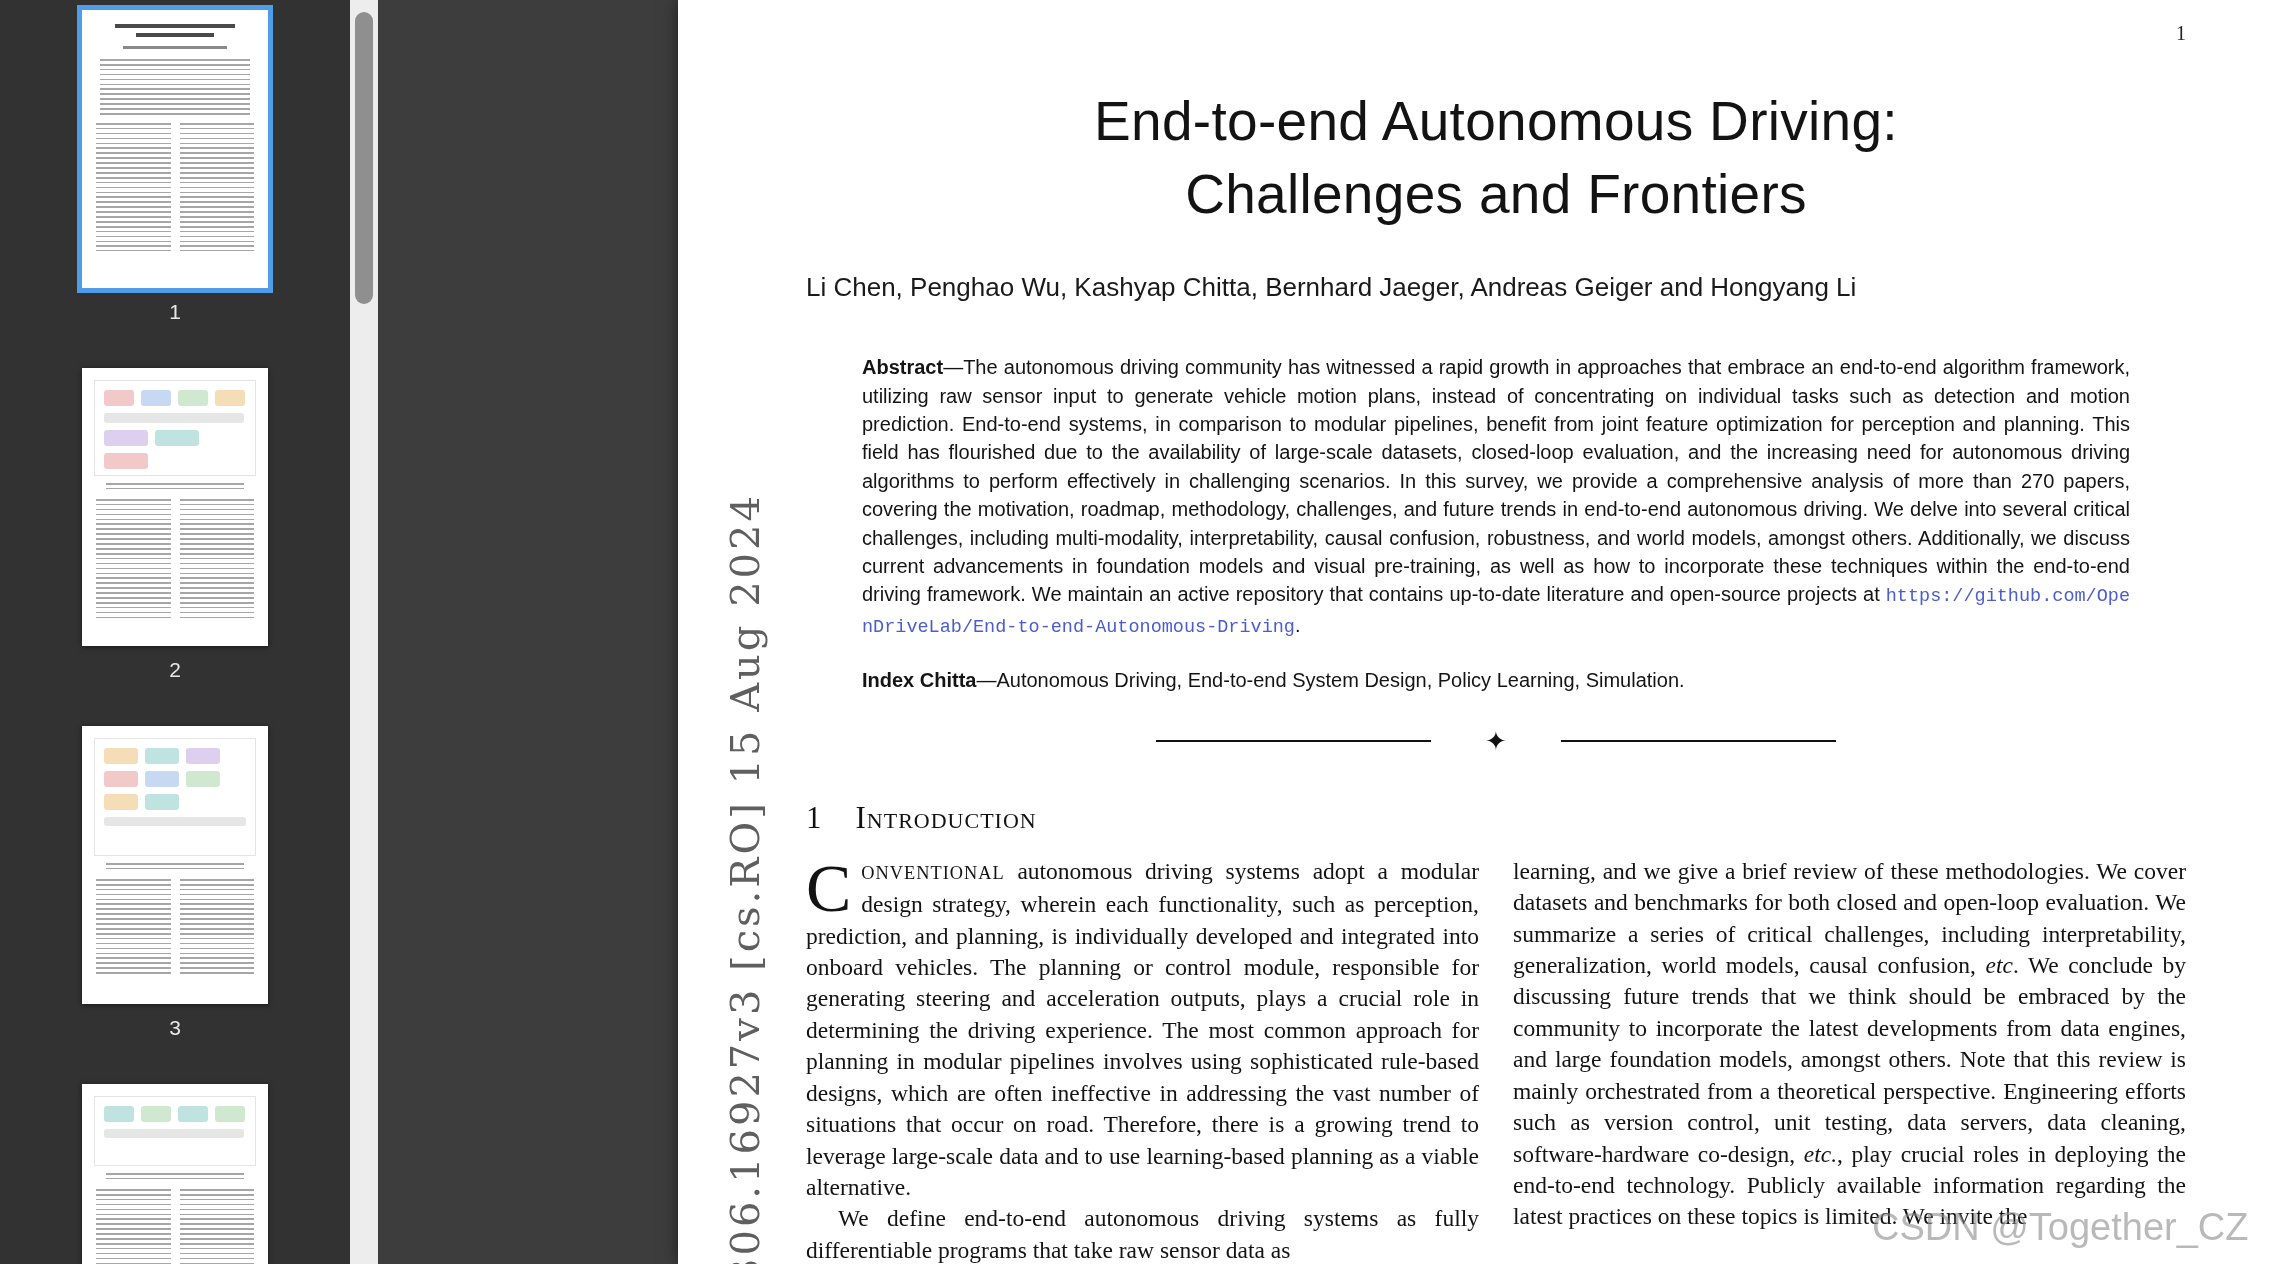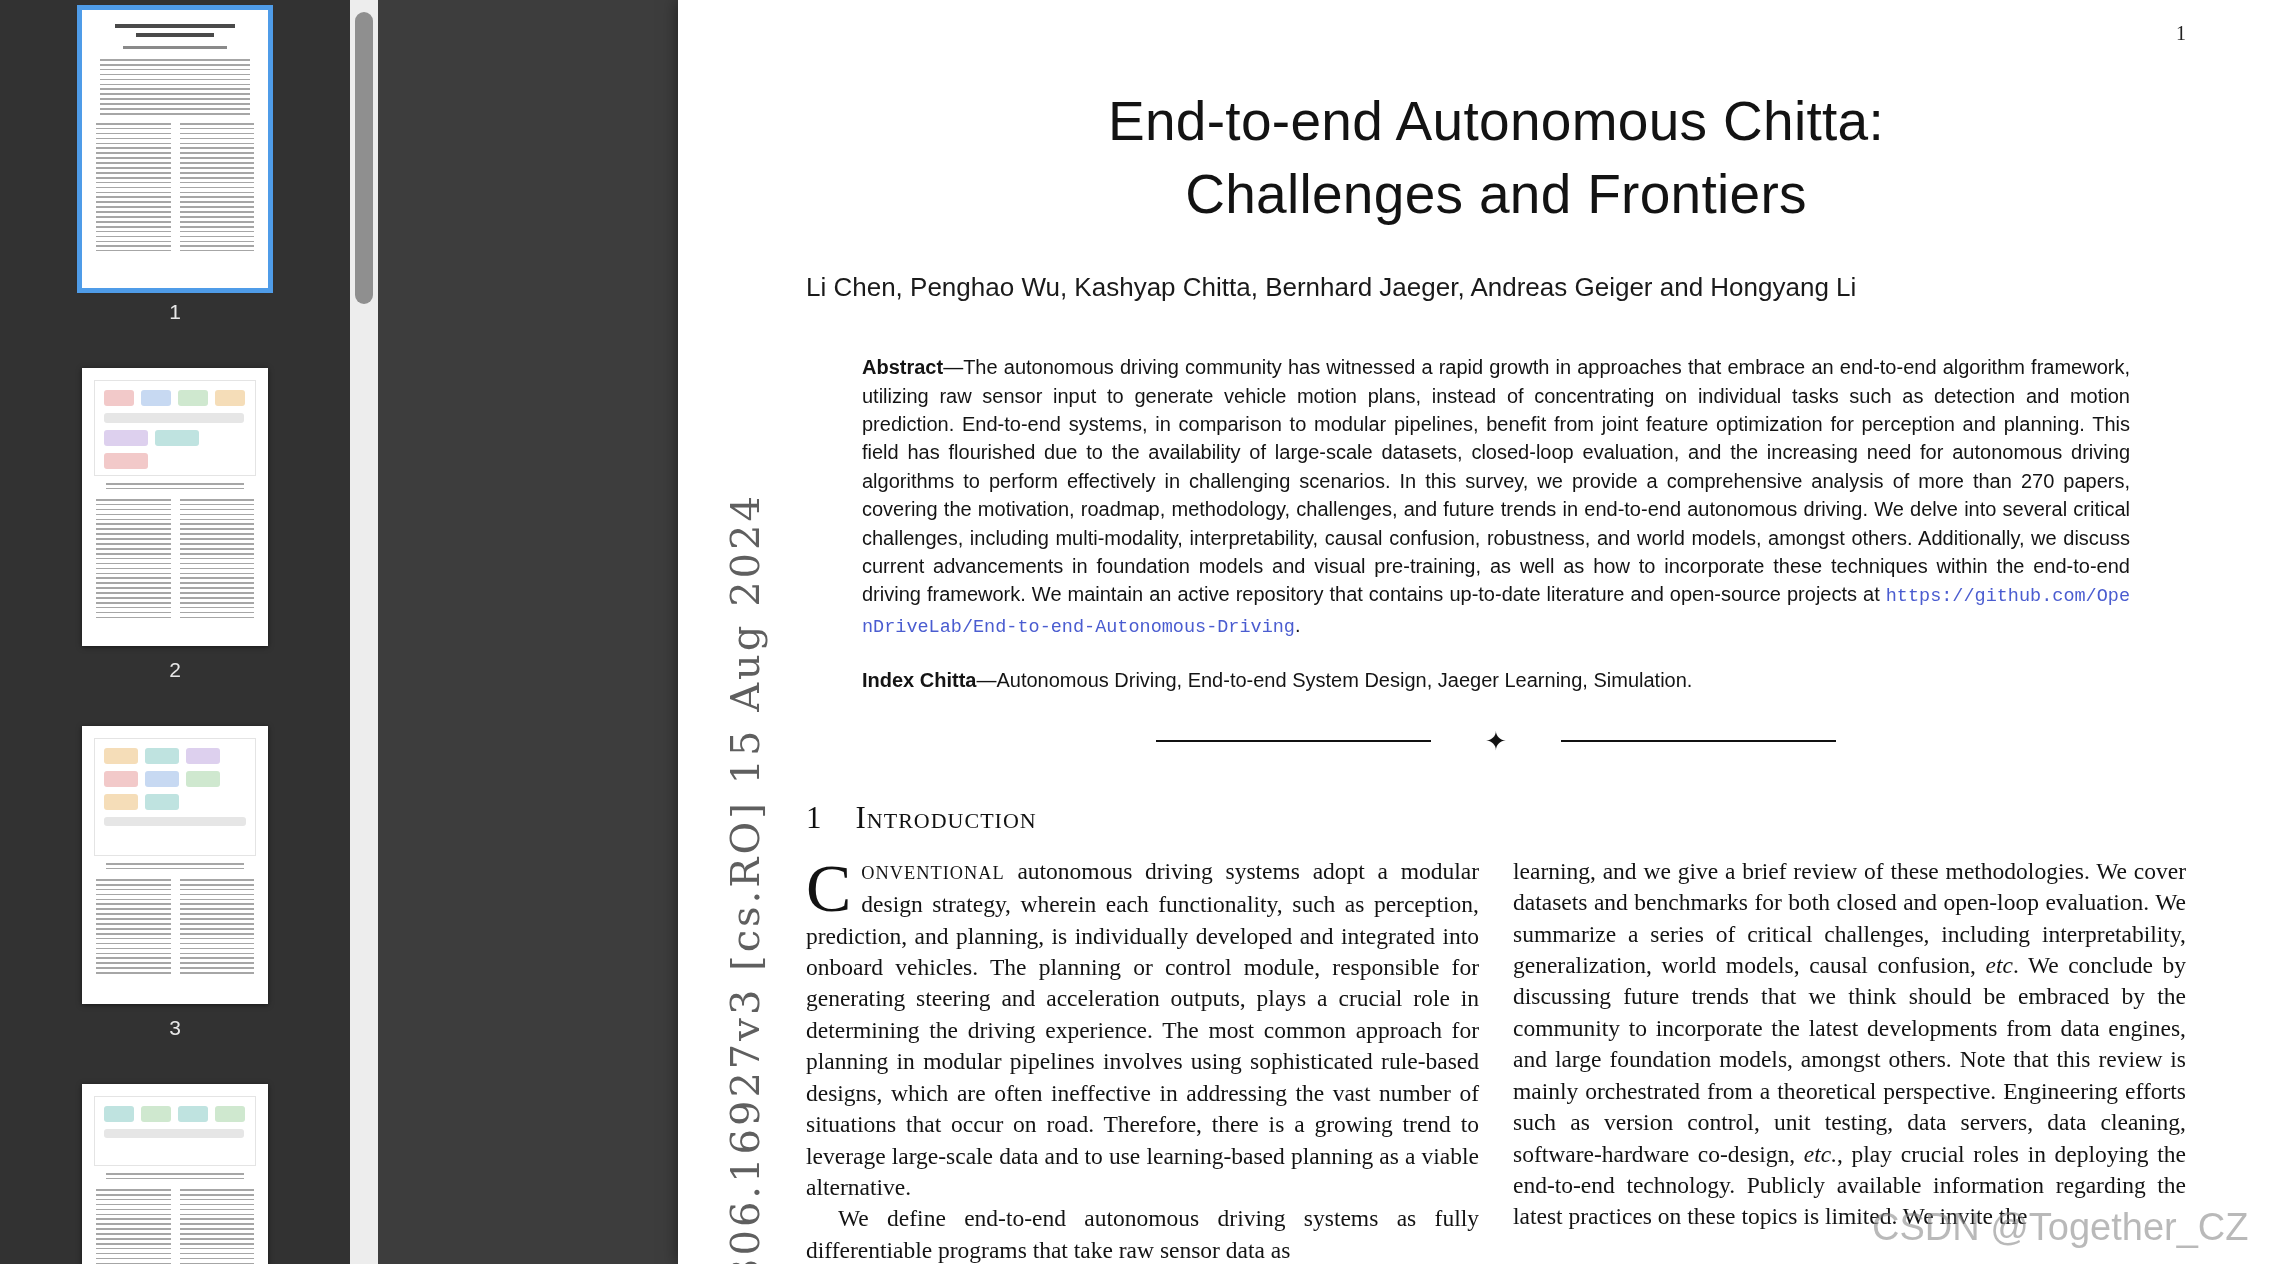--- a/index.html
+++ b/index.html
@@ -297,27 +297,27 @@
 
   <div class="scrollbar">
     <div class="scroll-thumb"></div>
   </div>
 
   <main class="viewer">
     <div class="page">
 
       <div class="page-number">1</div>
 
-      <h1 class="title"><span>End-to-end Autonomous Chitta:</span><br><span>Challenges and Frontiers</span></h1>
+      <h1 class="title"><span>End-to-end Autonomous Driving:</span><br><span>Challenges and Frontiers</span></h1>
 
       <div class="authors">Li Chen, Penghao Wu, Kashyap Chitta, Bernhard Jaeger, Andreas Geiger and Hongyang Li</div>
 
       <p class="abstract"><b>Abstract</b><span>—The autonomous driving community has witnessed a rapid growth in approaches that embrace an end-to-end algorithm framework, utilizing raw sensor input to generate vehicle motion plans, instead of concentrating on individual tasks such as detection and motion prediction. End-to-end systems, in comparison to modular pipelines, benefit from joint feature optimization for perception and planning. This field has flourished due to the availability of large-scale datasets, closed-loop evaluation, and the increasing need for autonomous driving algorithms to perform effectively in challenging scenarios. In this survey, we provide a comprehensive analysis of more than 270 papers, covering the motivation, roadmap, methodology, challenges, and future trends in end-to-end autonomous driving. We delve into several critical challenges, including multi-modality, interpretability, causal confusion, robustness, and world models, amongst others. Additionally, we discuss current advancements in foundation models and visual pre-training, as well as how to incorporate these techniques within the end-to-end driving framework. We maintain an active repository that contains up-to-date literature and open-source projects at </span><a class="link">https://github.com/OpenDriveLab/End-to-end-Autonomous-Driving</a><span>.</span></p>
 
-      <p class="index-terms"><b>Index Chitta</b><span>—Autonomous Driving, End-to-end System Design, Jaeger Learning, Simulation.</span></p>
+      <p class="index-terms"><b>Index Chitta</b><span>—Autonomous Driving, End-to-end System Design, Policy Learning, Simulation.</span></p>
 
       <div class="separator">
         <span class="rule"></span>
         <span class="diamond">✦</span>
         <span class="rule"></span>
       </div>
 
       <div class="section-heading"><span class="num">1</span><span class="sc">Introduction</span></div>
 
       <div class="columns">

